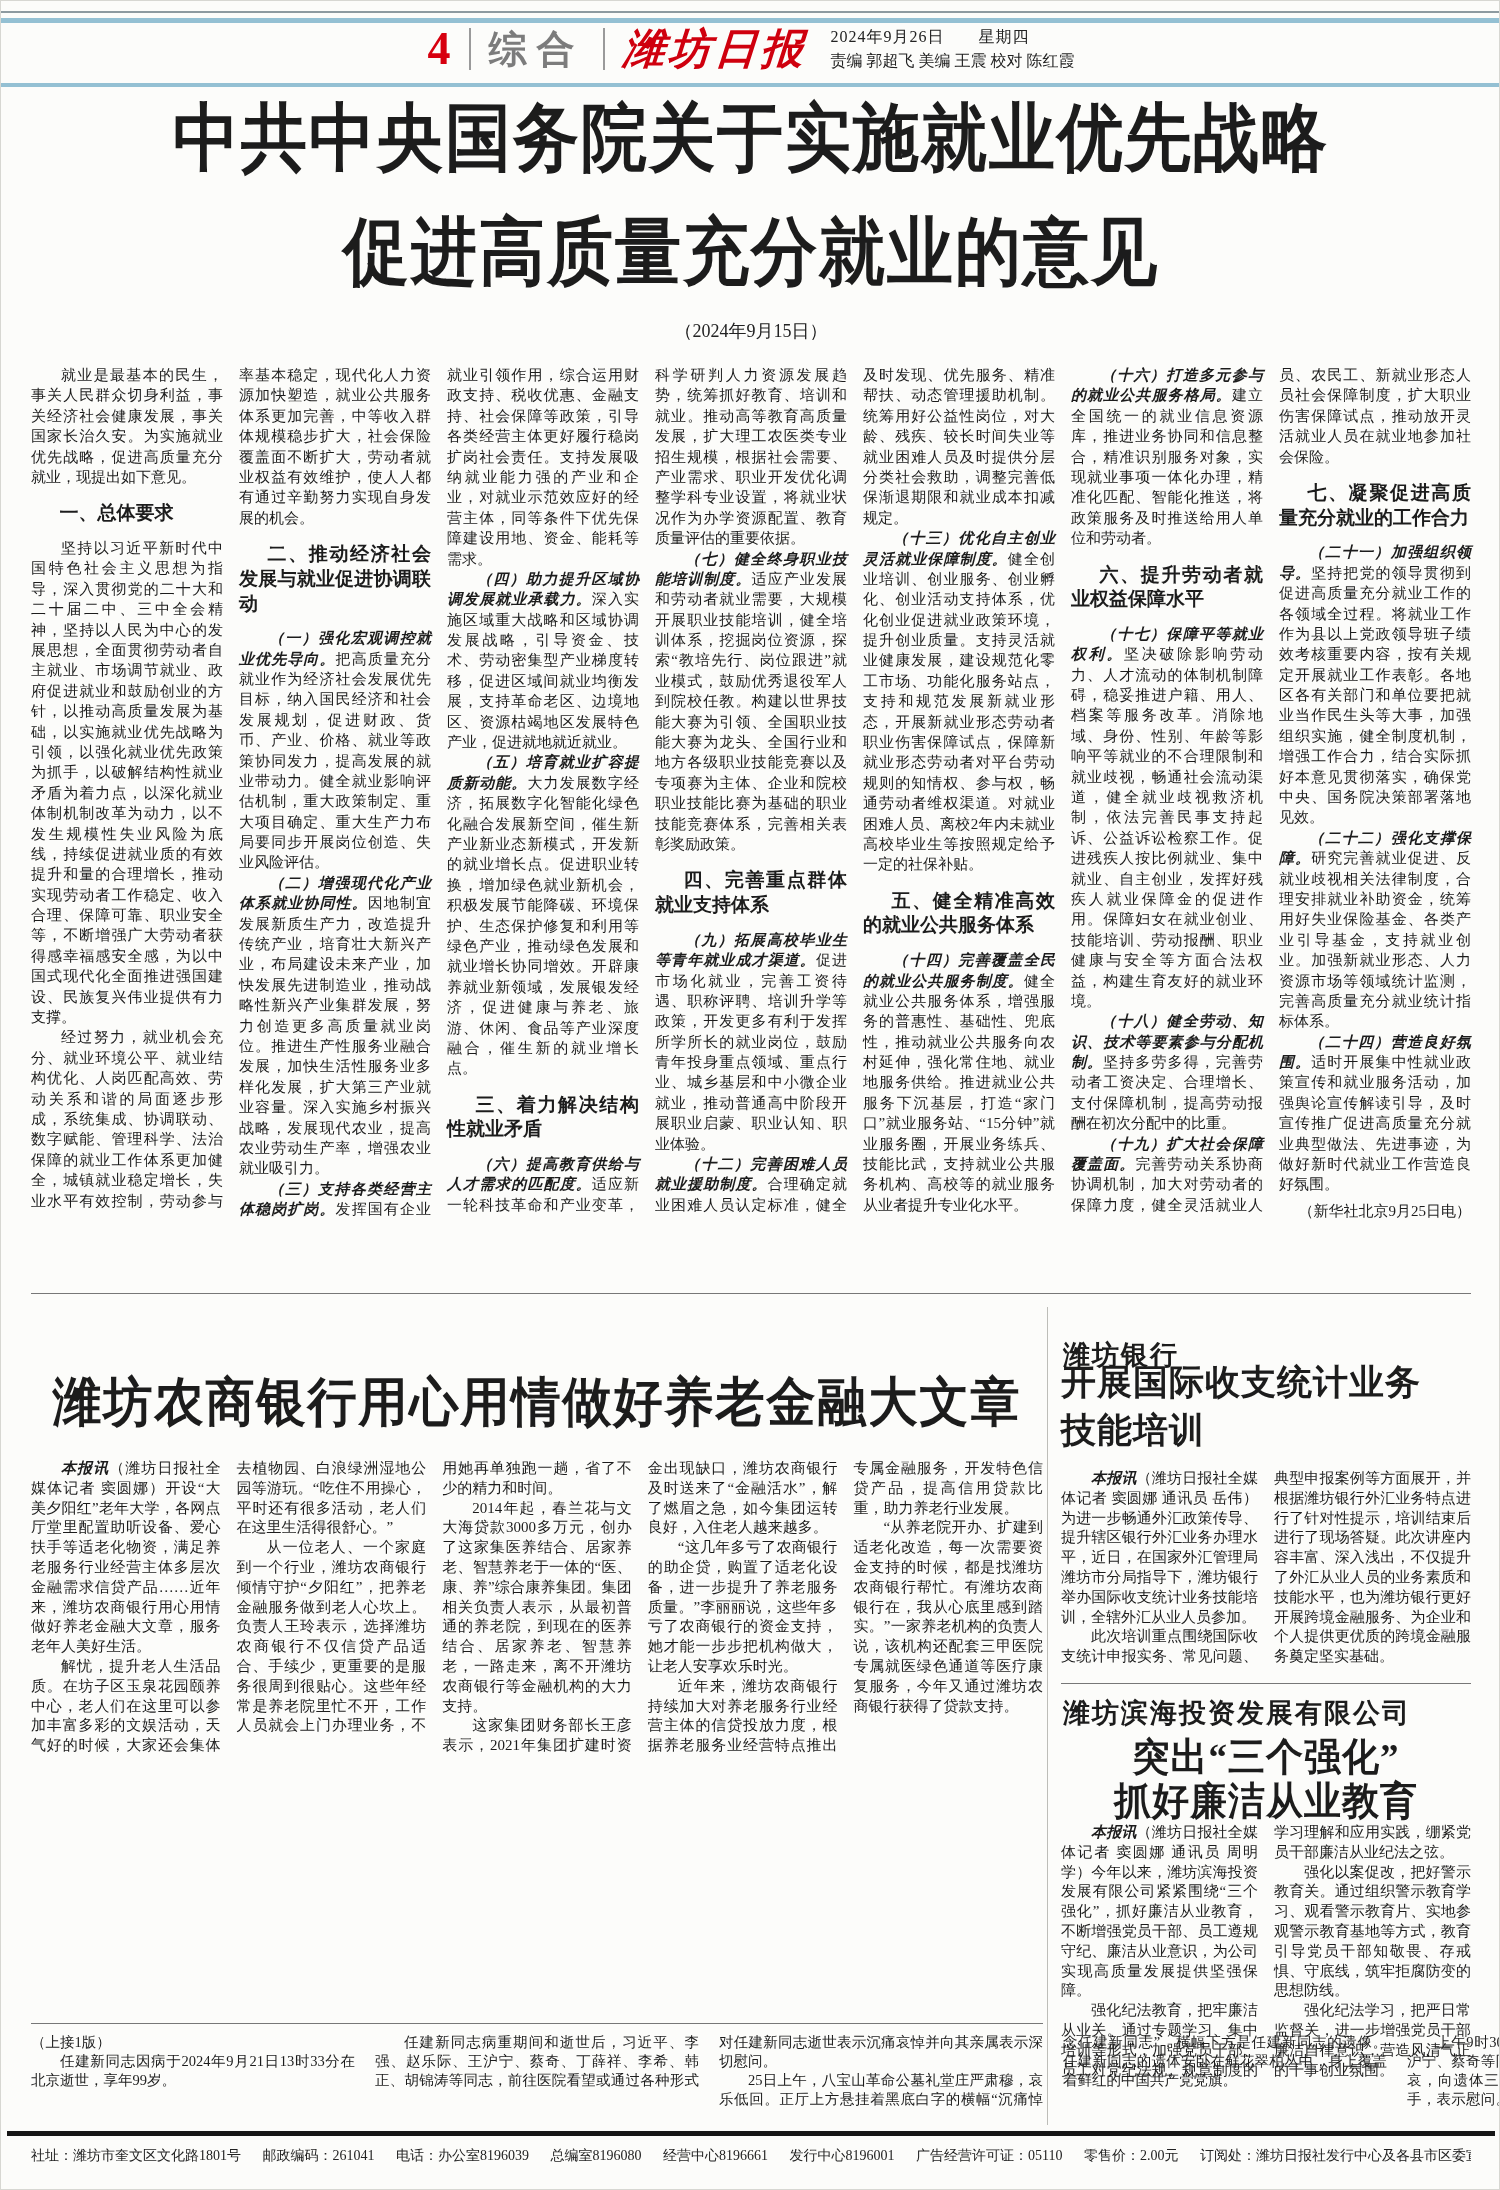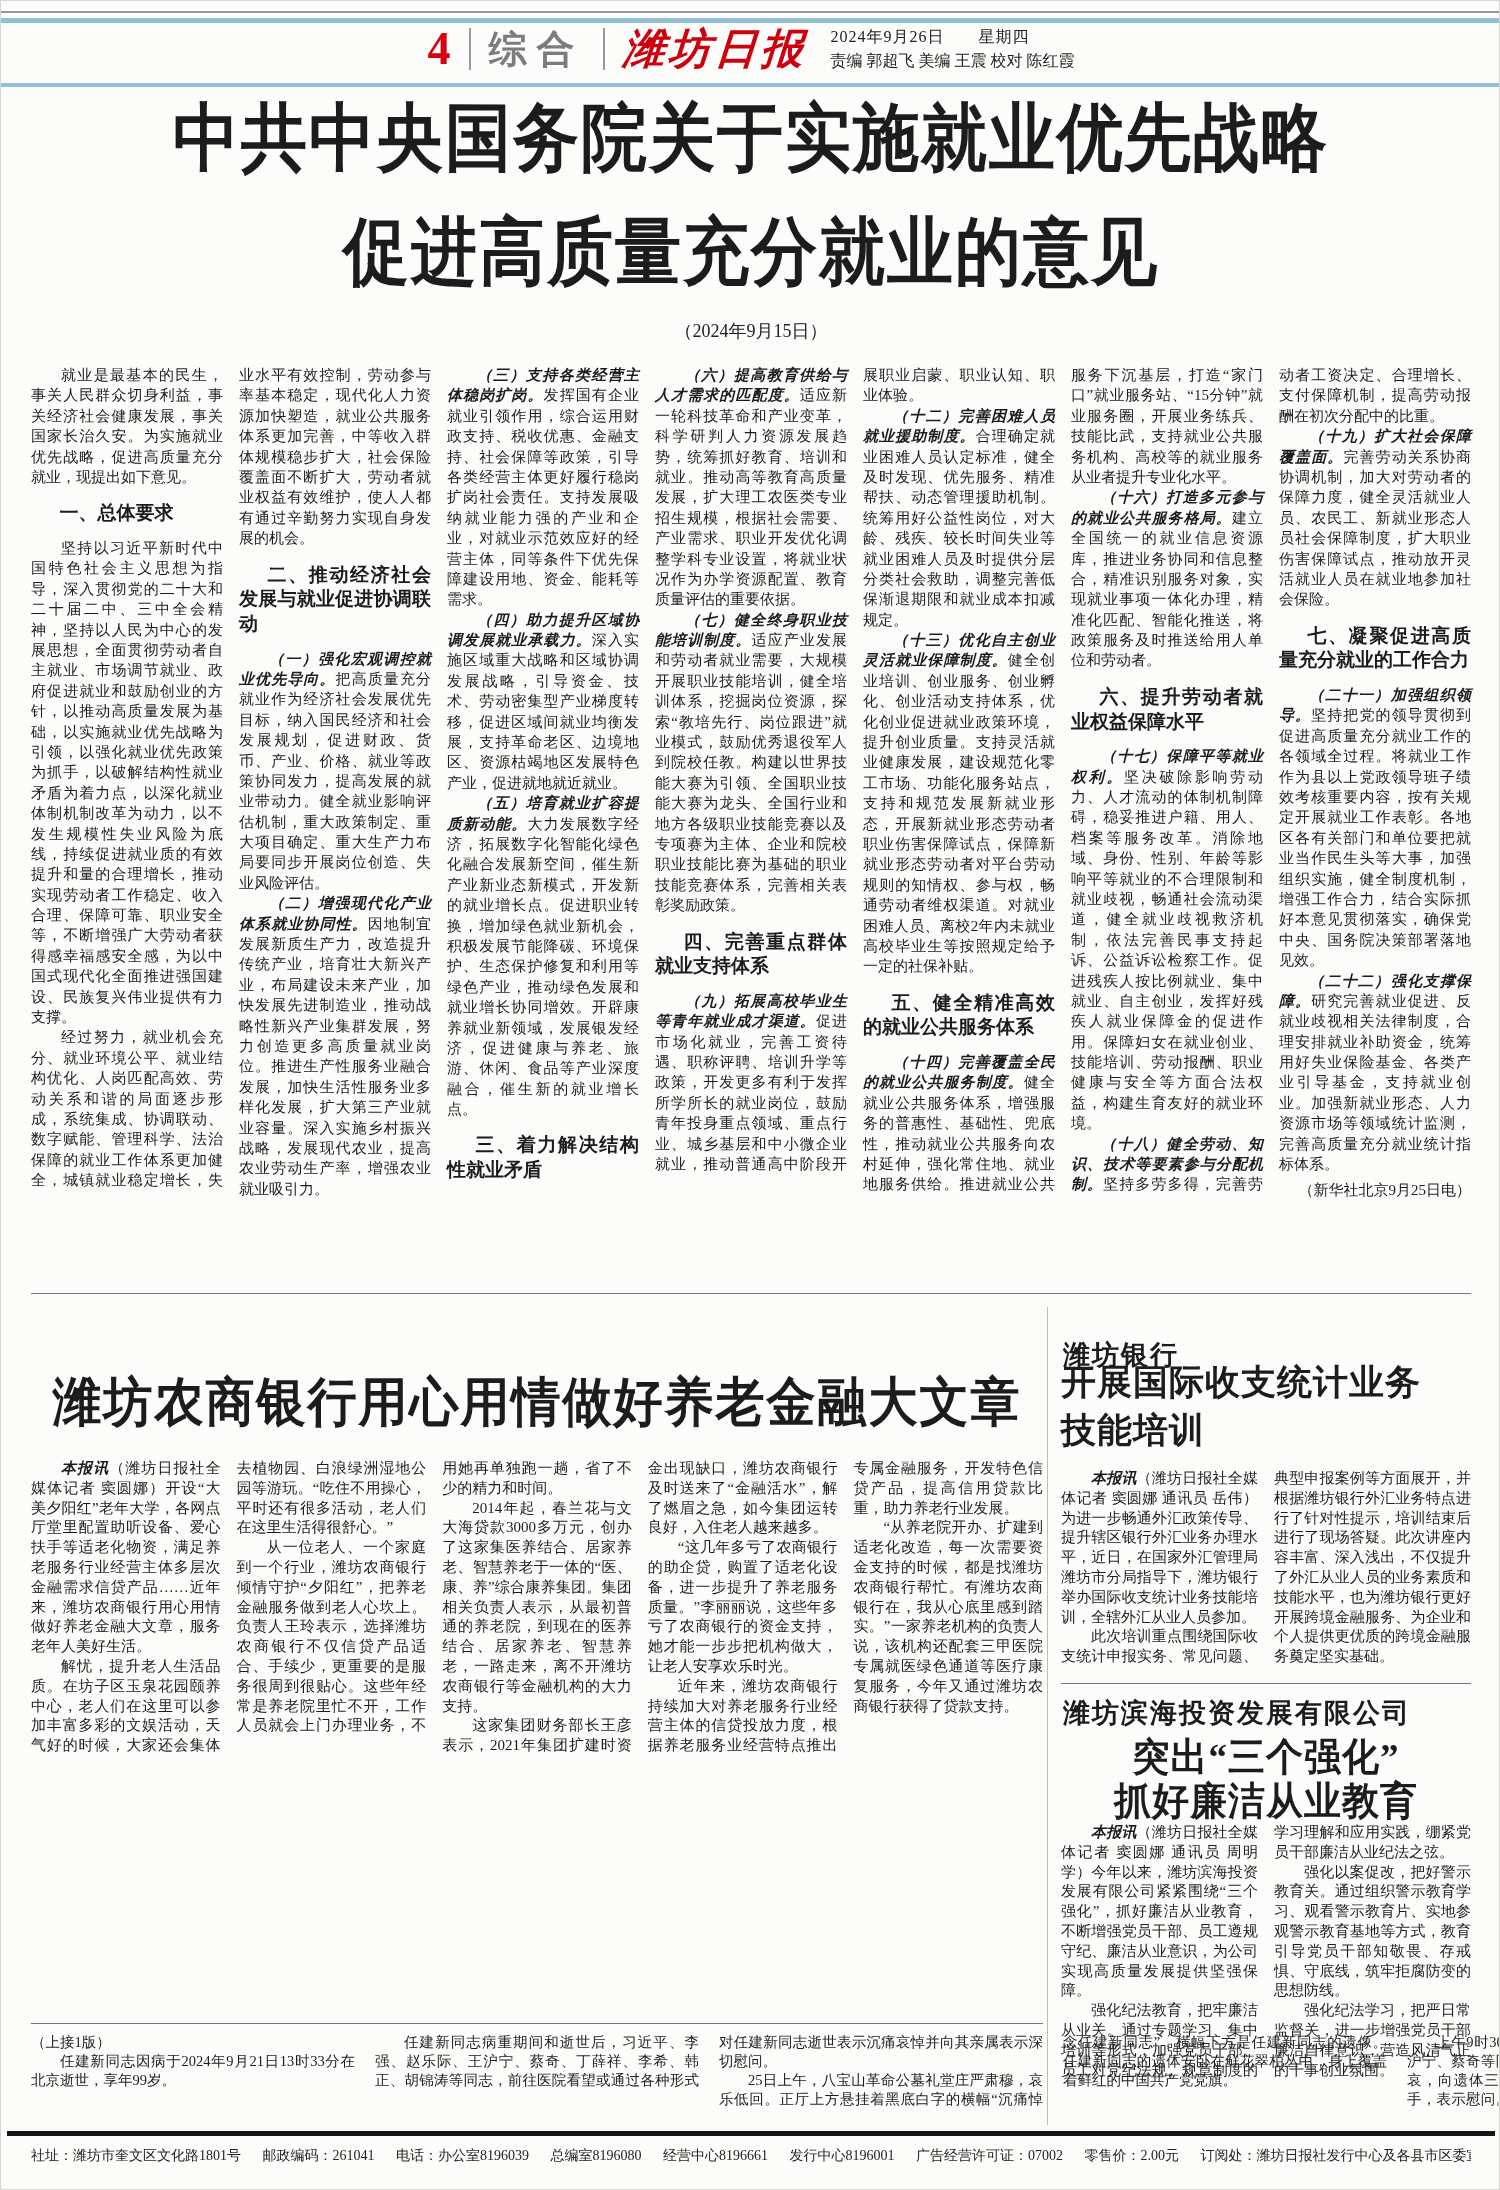--- a/index.html
+++ b/index.html
@@ -195,20 +195,23 @@
       </div>
 
       <div class="item t-p">
         <span class="lead">（二十一）加强组织领导。</span><span>坚持把党的领导贯彻到促进高质量充分就业工作的各领域全过程。将就业工作作为县以上党政领导班子绩效考核重要内容，按有关规定开展就业工作表彰。各地区各有关部门和单位要把就业当作民生头等大事，加强组织实施，健全制度机制，增强工作合力，结合实际抓好本意见贯彻落实，确保党中央、国务院决策部署落地见效。</span>
       </div>
 
       <div class="item t-p">
         <span class="lead">（二十二）强化支撑保障。</span><span>研究完善就业促进、反就业歧视相关法律制度，合理安排就业补助资金，统筹用好失业保险基金、各类产业引导基金，支持就业创业。加强新就业形态、人力资源市场等领域统计监测，完善高质量充分就业统计指标体系。</span>
       </div>
 
+      <div class="item t-p">
+        <span class="lead">（二十四）营造良好氛围。</span><span>适时开展集中性就业政策宣传和就业服务活动，加强舆论宣传解读引导，及时宣传推广促进高质量充分就业典型做法、先进事迹，为做好新时代就业工作营造良好氛围。</span>
+      </div>
 
       <div class="item t-credit">
         <span class="lead"></span><span>（新华社北京9月25日电）</span>
       </div>
     </div>
 
   <div class="abs hdiv" style="left:30px;top:1292px;width:1440px;"></div>
   <div class="abs vdiv" style="left:1046px;top:1306px;height:818px;"></div>
 
   <div class="abs bl-headline">潍坊农商银行用心用情做好养老金融大文章</div>
@@ -318,21 +321,21 @@
       <span>邮政编码：261041</span>
     
       <span>电话：办公室8196039</span>
     
       <span>总编室8196080</span>
     
       <span>经营中心8196661</span>
     
       <span>发行中心8196001</span>
     
-      <span>广告经营许可证：07002</span>
+      <span>广告经营许可证：05110</span>
     
       <span>零售价：2.00元</span>
     
       <span>订阅处：潍坊日报社发行中心及各县市区委宣传部</span>
     
       
     </div>
 
 </div>
 

